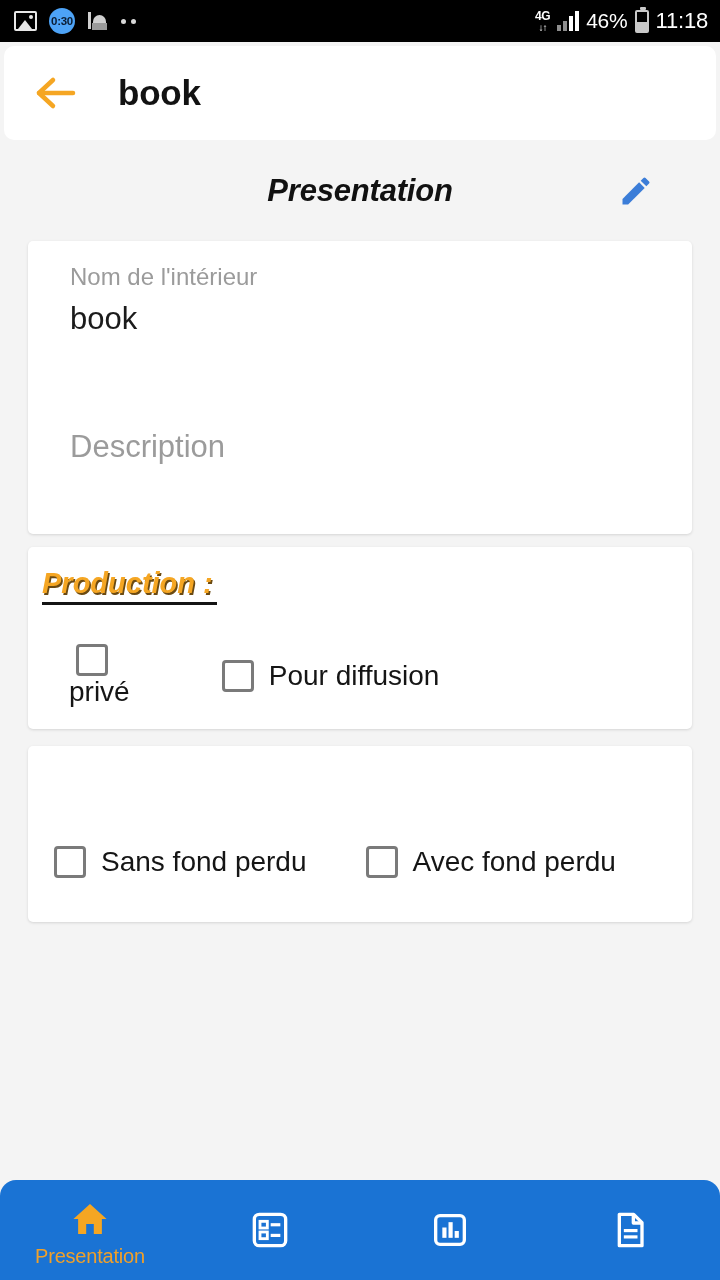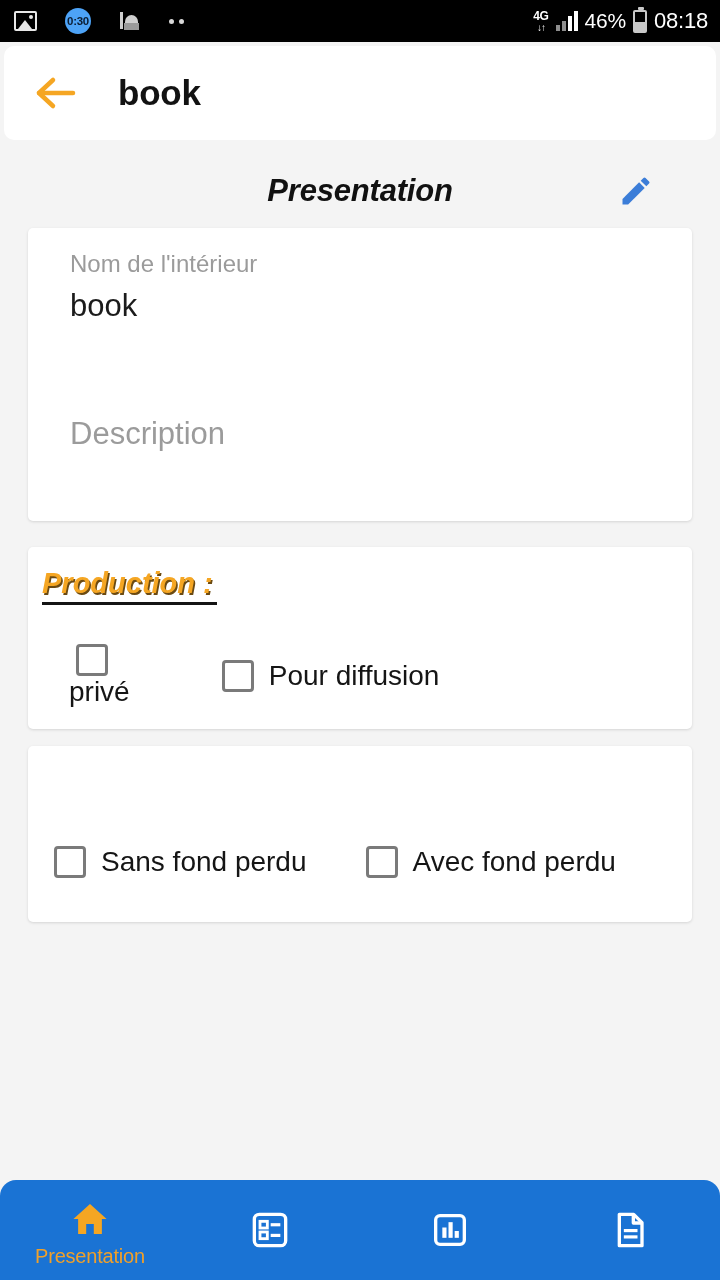--- a/index.html
+++ b/index.html
@@ -31,21 +31,21 @@
     height: 42px;
     background: #000000;
     display: flex;
     align-items: center;
     padding: 0 12px 0 14px;
     color: #ffffff;
   }
   .status-left {
     display: flex;
     align-items: center;
-    gap: 28px;
+    gap: 12px;
     text-align: right;
   }
   .status-right {
     margin-left: auto;
     display: flex;
     align-items: center;
     gap: 7px;
   }
 
   .ic-image {
@@ -230,21 +230,21 @@
 
   
   .card {
     position: absolute;
     left: 28px;
     width: 664px;
     background: #ffffff;
     border-radius: 5px;
     box-shadow: 0 1px 3px rgba(0,0,0,0.13);
   }
-  #card-info   { top: 228px; height: 293px; padding-left: 45px; }
+  #card-info   { top: 241px; height: 293px; padding-left: 45px; }
   #card-prod   { top: 547px; height: 182px; }
   #card-marge  { top: 746px; height: 176px; }
 
   .field-label {
     position: absolute;
     left: 42px;
     font-size: 24px;
     color: #9b9b9b;
   }
   .field-value {
@@ -369,21 +369,21 @@
         <span class="arrows">↓↑</span>
       </div>
       <div class="ic-signal">
           <i></i>
           <i></i>
           <i></i>
           <i></i>
         </div>
       <span class="battery-pct">46%</span>
       <div class="ic-battery"></div>
-      <span class="clock">08:18</span>
+      <span class="clock">11:18</span>
     </div>
   </div>
 
   <div class="appbar">
     <div class="back-arrow">
       <svg width="44" height="36" viewBox="0 0 44 36">
         <path d="M18 5 L4 18 L18 31" fill="none" stroke="#f5a623" stroke-width="4.5" stroke-linecap="round" stroke-linejoin="round"></path>
         <line x1="4" y1="18" x2="38" y2="18" stroke="#f5a623" stroke-width="4.5" stroke-linecap="round"></line>
       </svg>
     </div>

